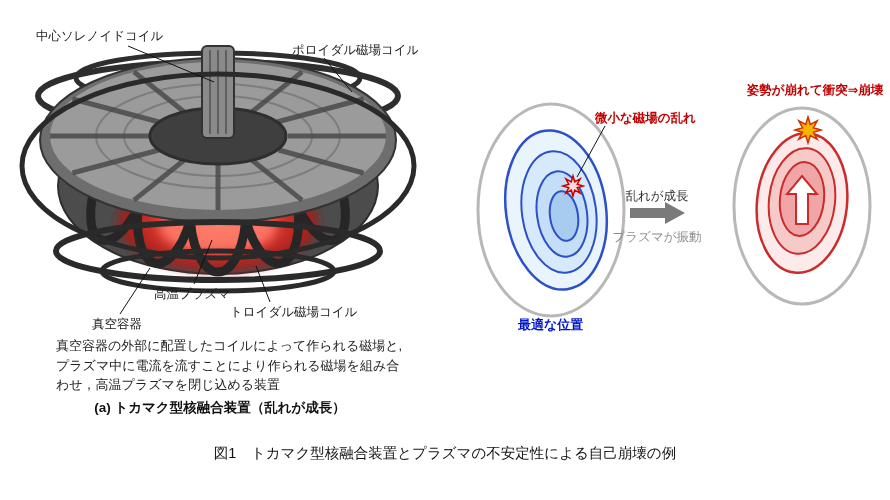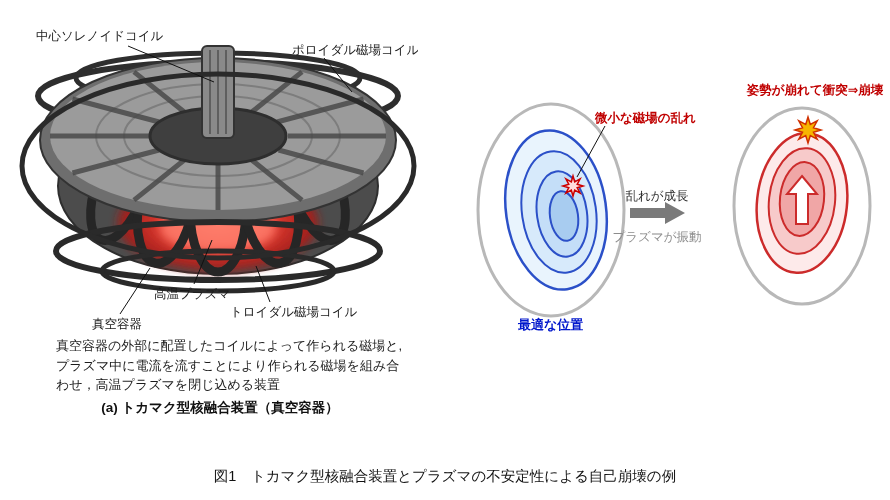--- a/index.html
+++ b/index.html
@@ -25,21 +25,21 @@
     margin-left: 44px;
   }
   .sub-caption {
     top: 399px; text-align: center;
     font-size: 13.5px; font-weight: bold; color: #111;
   }
   #caption-a { left: 0;   width: 440px; }
   #caption-b { left: 445px; width: 445px; }
   #figure-caption {
     left: 0; top: 444px; width: 890px; text-align: center;
-    font-size: 14.5px; color: #111; margin-top: 23px;
+    font-size: 14.5px; color: #111;
   }
 </style>
 </head>
 <body>
 
 <div class="screen">
 
   <svg class="abs" style="left:8px; top:8px;" width="410" height="325" viewBox="0 0 410 325">
     <defs>
       <radialGradient id="plasmaGrad" cx="50%" cy="50%" r="60%">
@@ -154,17 +154,17 @@
       <ellipse cx="352" cy="123" rx="33" ry="53" fill="#f7caca" stroke-width="2" transform="rotate(6 352 123)"></ellipse>
       <ellipse cx="352" cy="121" rx="22" ry="37" fill="#f0a6a6" stroke-width="2" transform="rotate(6 352 121)"></ellipse>
     </g>
 
     <polygon points="352,98 367,116 358,116 358,146 346,146 346,116 337,116" fill="#ffffff" stroke="#cc2b2b" stroke-width="2"></polygon>
 
     <polygon points="371,52 363.5,54.3 367.2,61.2 360.3,57.5 358,65 355.7,57.5 348.8,61.2 352.5,54.3 345,52 352.5,49.7 348.8,42.8 355.7,46.5 358,39 360.3,46.5 367.2,42.8 363.5,49.7" fill="#f7b500" stroke="#d03000" stroke-width="1.5"></polygon>
     <text class="svg-label-red" x="365" y="16" text-anchor="middle">姿勢が崩れて衝突⇒崩壊</text>
   </svg>
 
-  <div id="caption-a" class="abs sub-caption">(a) トカマク型核融合装置（真空容器）</div>
+  <div id="caption-a" class="abs sub-caption">(a) トカマク型核融合装置（乱れが成長）</div>
 
   <div id="figure-caption" class="abs">図1　トカマク型核融合装置とプラズマの不安定性による自己崩壊の例</div>
 
 </div>
 
 </body></html>

